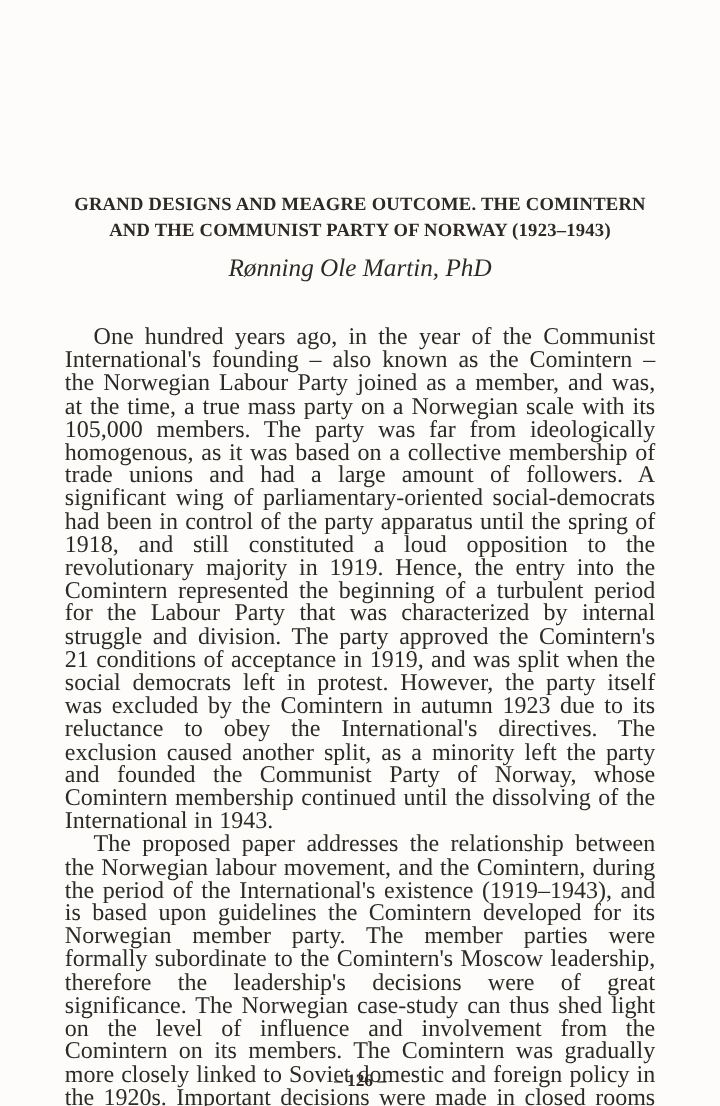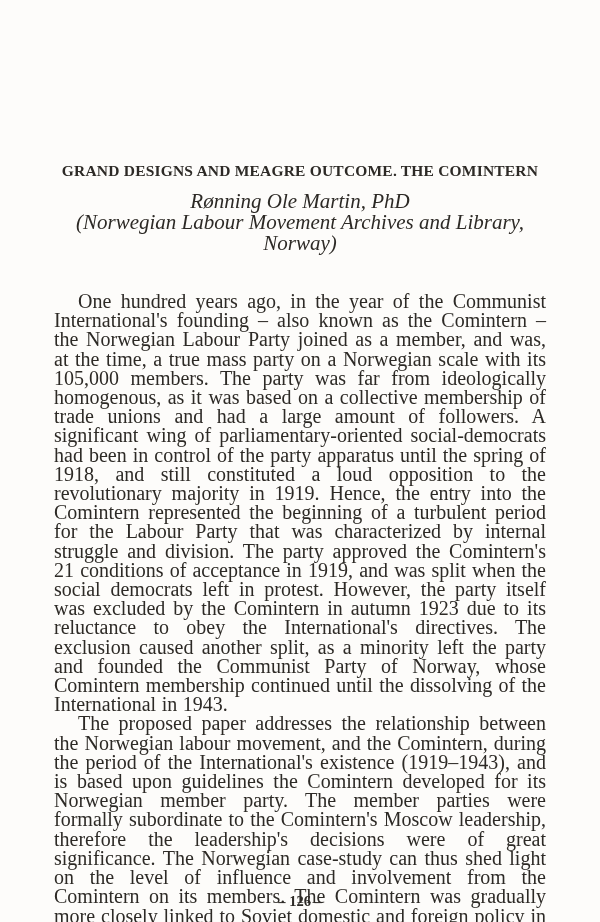--- a/index.html
+++ b/index.html
@@ -61,22 +61,22 @@
     font-weight: bold;
   }
 </style>
 </head>
 <body>
 
 <div class="page">
   <div class="content">
     <h1 class="title">
       <span class="title-line">GRAND DESIGNS AND MEAGRE OUTCOME. THE COMINTERN</span>
+      <span class="title-line">AND THE COMMUNIST PARTY OF NORWAY (1923–1943)</span>
     </h1>
     <div class="byline">
       <p>Rønning Ole Martin, PhD</p>
-      <p>(Norwegian Labour Movement Archives and Library, Norway)</p>
     </div>
     <p class="body-para">One hundred years ago, in the year of the Communist International's founding – also known as the Comintern – the Norwegian Labour Party joined as a member, and was, at the time, a true mass party on a Norwegian scale with its 105,000 members. The party was far from ideologically homogenous, as it was based on a collective membership of trade unions and had a large amount of followers. A significant wing of parliamentary-oriented social-democrats had been in control of the party apparatus until the spring of 1918, and still constituted a loud opposition to the revolutionary majority in 1919. Hence, the entry into the Comintern represented the beginning of a turbulent period for the Labour Party that was characterized by internal struggle and division. The party approved the Comintern's 21 conditions of acceptance in 1919, and was split when the social democrats left in protest. However, the party itself was excluded by the Comintern in autumn 1923 due to its reluctance to obey the International's directives. The exclusion caused another split, as a minority left the party and founded the Communist Party of Norway, whose Comintern membership continued until the dissolving of the International in 1943.</p>
     <p class="body-para">The proposed paper addresses the relationship between the Norwegian labour movement, and the Comintern, during the period of the International's existence (1919–1943), and is based upon guidelines the Comintern developed for its Norwegian member party. The member parties were formally subordinate to the Comintern's Moscow leadership, therefore the leadership's decisions were of great significance. The Norwegian case-study can thus shed light on the level of influence and involvement from the Comintern on its members. The Comintern was gradually more closely linked to Soviet domestic and foreign policy in the 1920s. Important decisions were made in closed rooms and dominated by Soviet considerations. This in turn influenced the main political line of the International, and led to a volte-face in several of its political priorities. These abrupt changes of the Comintern's general guidelines had an effect</p>
   </div>
   <div class="page-number">– 126 –</div>
 </div>
 
 </body></html>

